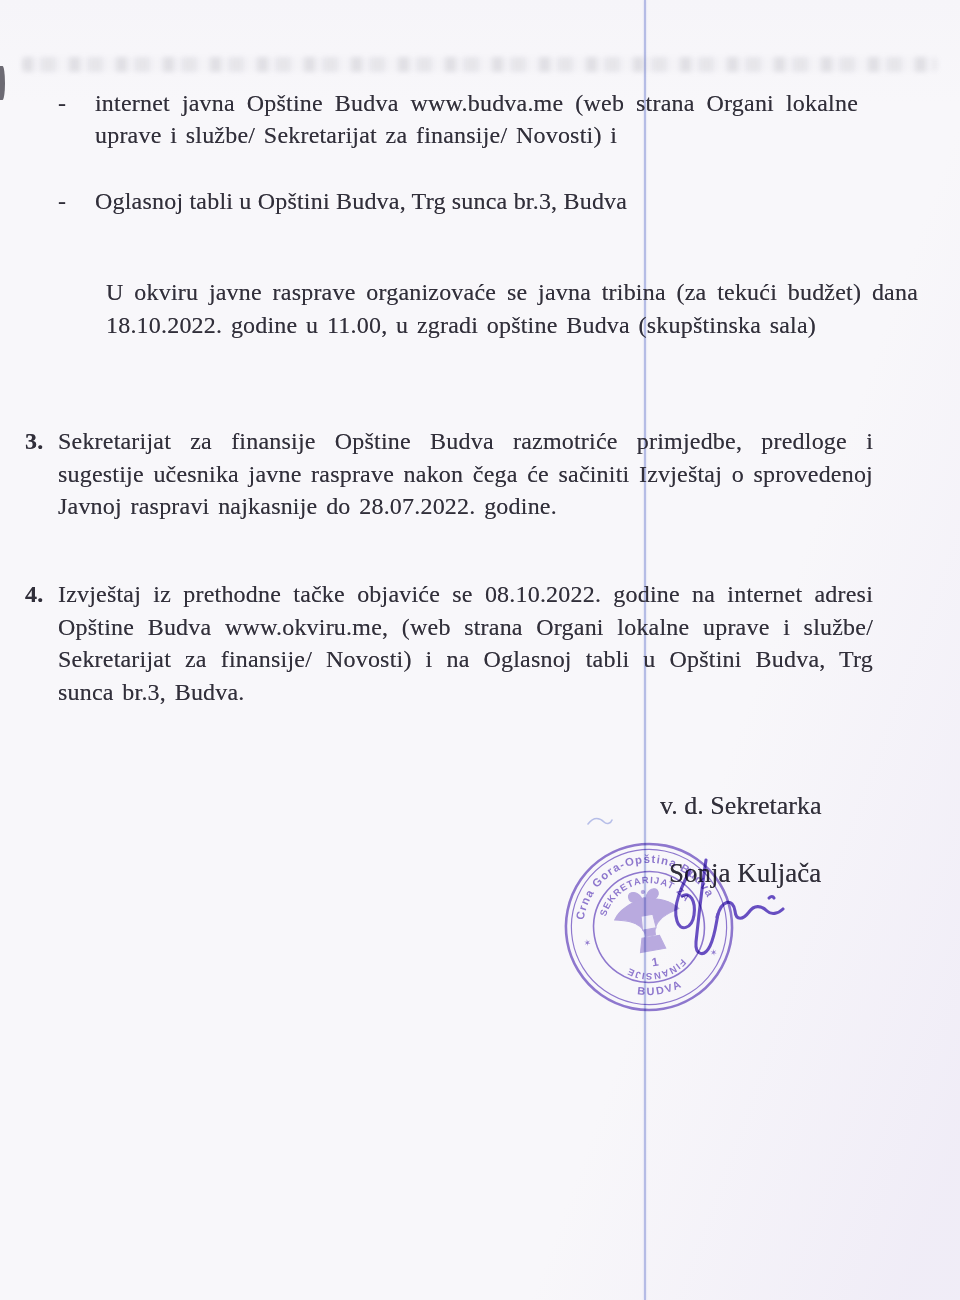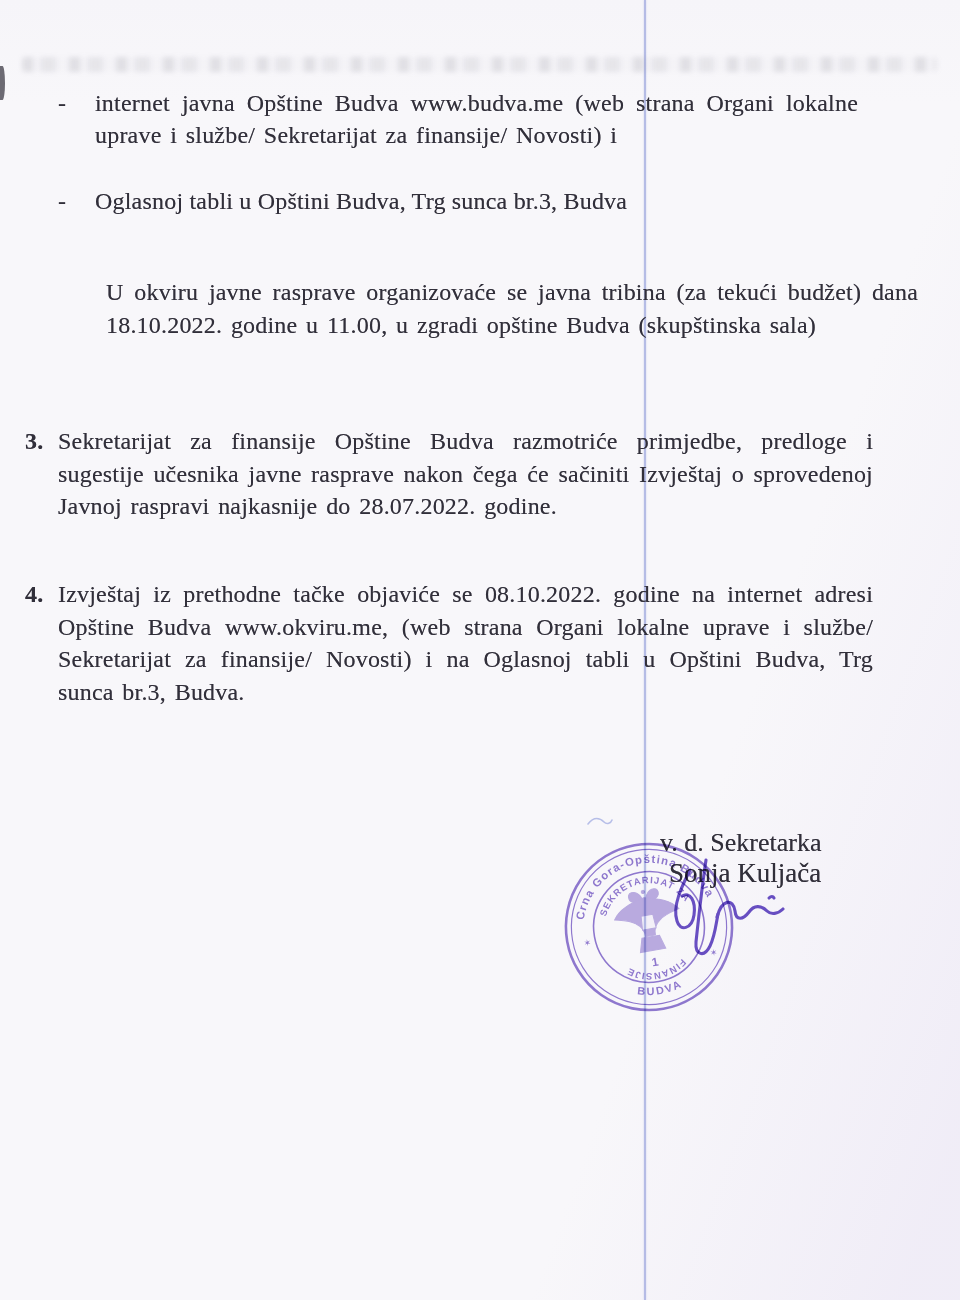--- a/index.html
+++ b/index.html
@@ -22,21 +22,21 @@
   .vline { position:absolute; left:644px; top:0; width:2px; height:1300px;
            background:#aab2e2; box-shadow:0 0 2px rgba(150,160,225,.55); opacity:.85; }
   .bleed { position:absolute; left:22px; top:57px; width:915px; height:15px;
            background:repeating-linear-gradient(90deg,
              rgba(110,110,125,.16) 0 11px, rgba(160,160,175,.05) 11px 19px,
              rgba(120,120,135,.13) 19px 34px, rgba(170,170,185,.04) 34px 47px);
            filter:blur(2.6px); border-radius:4px; }
   .edge-mark { position:absolute; left:0; top:66px; width:5px; height:34px;
            background:#4a4852; border-radius:0 60% 60% 0; filter:blur(.7px); opacity:.8; }
   .stray { position:absolute; left:586px; top:814px; opacity:.8; }
-  .sig-title { position:absolute; left:660px; top:828px; font-size:26px;
+  .sig-title { position:absolute; left:660px; top:791px; font-size:26px;
                text-shadow:0 0 .6px rgba(49,47,58,.6); }
   .sig-name  { position:absolute; left:669px; top:858px; font-size:27px;
                text-shadow:0 0 .6px rgba(49,47,58,.6); }
   .stamp { position:absolute; left:560px; top:838px; width:178px; height:178px;
            mix-blend-mode:multiply; opacity:.82; filter:blur(.4px); }
   .autograph { position:absolute; left:650px; top:854px; mix-blend-mode:multiply; }
 </style>
 </head>
 <body>
 

